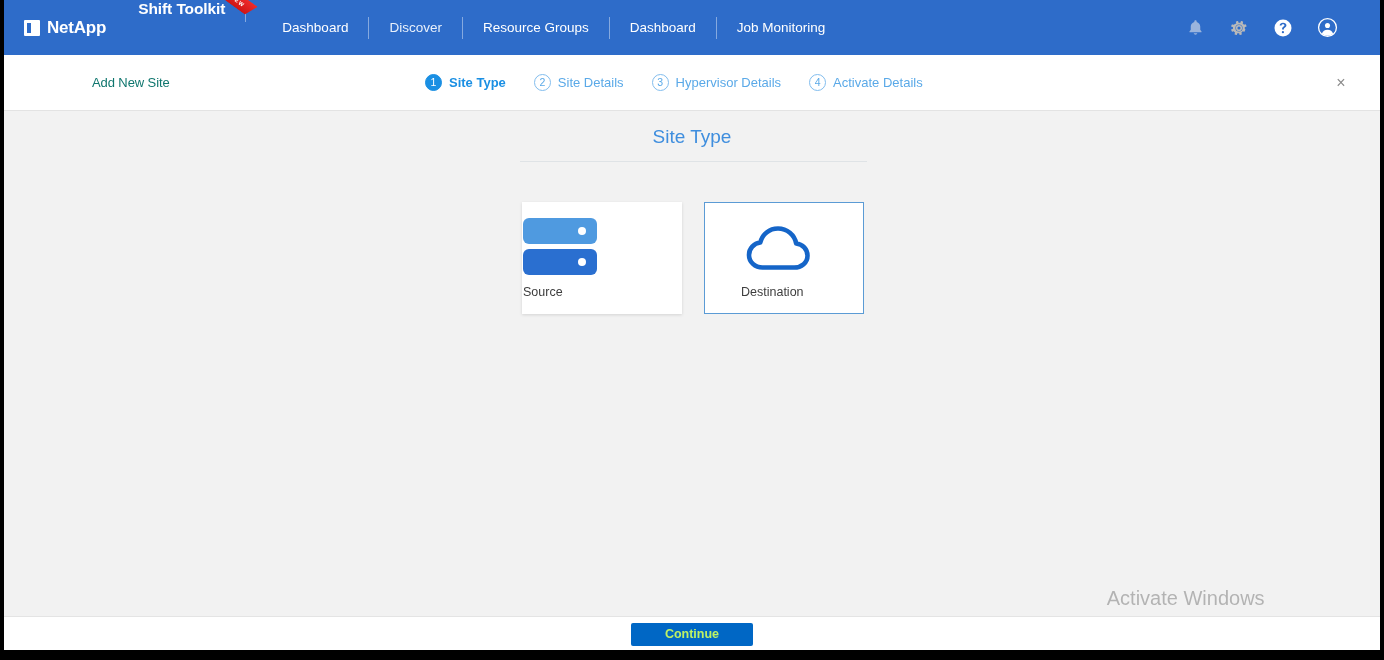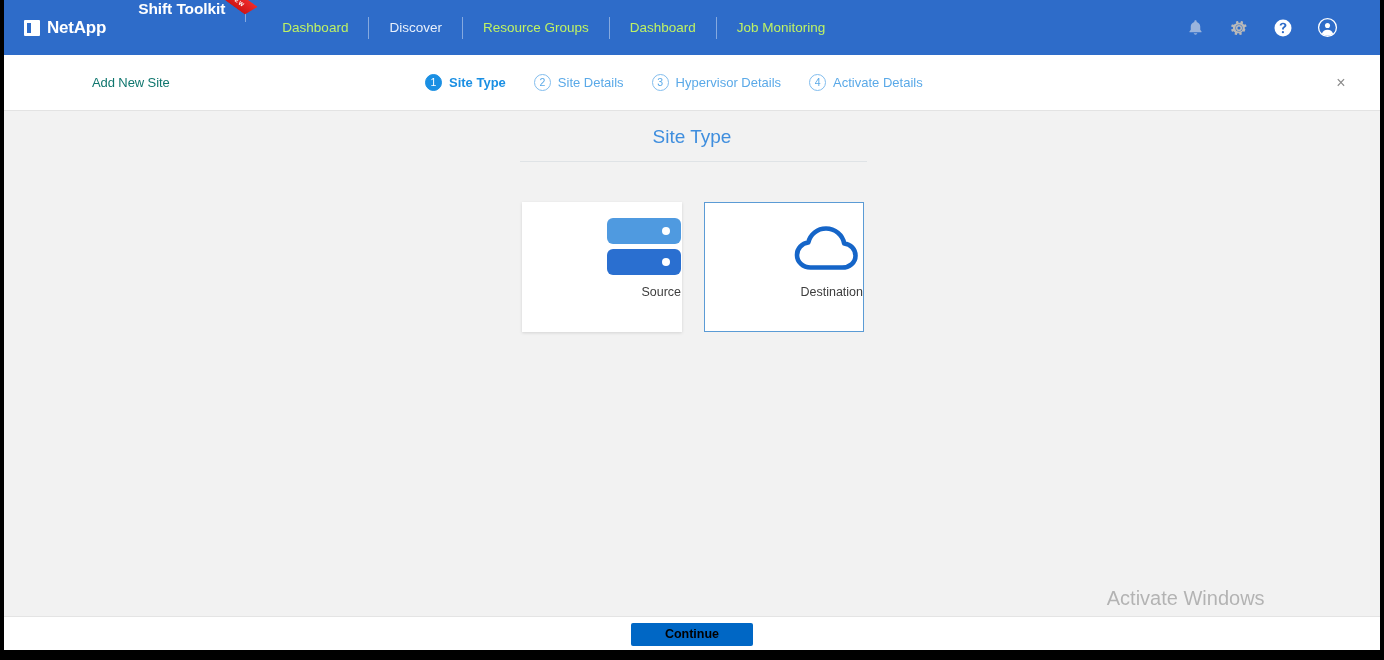--- a/index.html
+++ b/index.html
@@ -113,21 +113,21 @@
     margin-left: 16px;
     flex: 0 0 auto;
   }
   .navlink {
     color: #e8f0fb;
     font-size: 13.5px;
     padding: 0 18px;
     white-space: nowrap;
     cursor: pointer;
   }
-  .navlink.bright { color: #bef264; }
+  .navlink.bright { color: #ffffff; }
 
   .topbar-spacer { flex: 1 1 auto; }
 
   .topicons {
     display: flex;
     align-items: center;
     gap: 24px;
     margin-right: 28px;
     flex: 0 0 auto;
   }
@@ -240,26 +240,26 @@
 
   .cards {
     position: absolute;
     left: 518px;
     top: 91px;
     display: flex;
     gap: 22px;
   }
   .card {
     width: 160px;
-    height: 130px;
+    height: 112px;
     background: #ffffff;
     box-sizing: border-box;
     display: flex;
     flex-direction: column;
-    align-items: flex-end;
+    align-items: flex-start;
     justify-content: flex-start;
     cursor: pointer;
     position: relative;
   }
   .card.plain {
     border: 1px solid #ffffff;
     box-shadow: 0 1px 3px rgba(0,0,0,0.13);
   }
   .card.selected {
     border: 1px solid #5b9bd5;
@@ -310,21 +310,21 @@
     background: #ffffff;
     border-top: 1px solid #e4e4e4;
     display: flex;
     align-items: center;
     justify-content: center;
   }
   .continue-btn {
     width: 122px;
     height: 23px;
     background: #0067c5;
-    color: #000000;
+    color: #bef264;
     font-size: 12.5px;
     font-weight: bold;
     border: none;
     border-radius: 2px;
     cursor: pointer;
     font-family: inherit;
     display: flex;
     align-items: center;
     justify-content: center;
     padding: 0;

